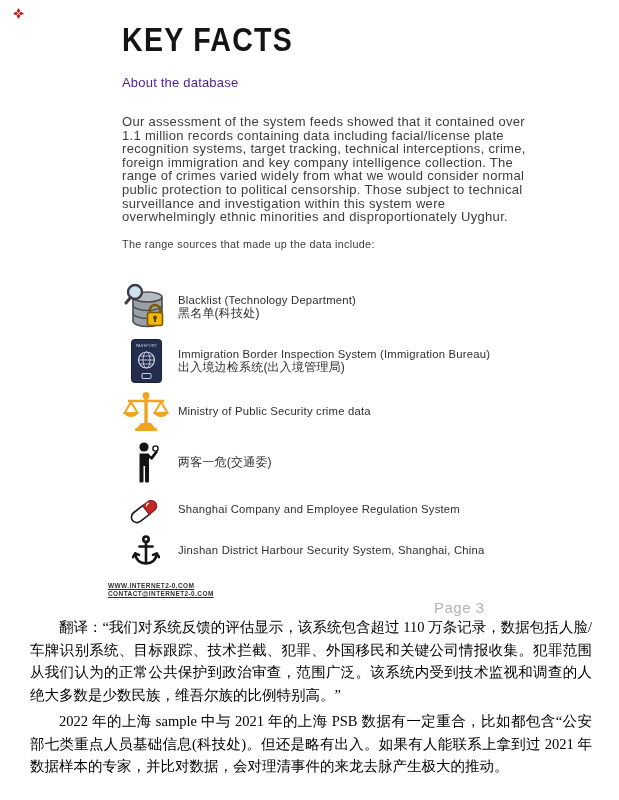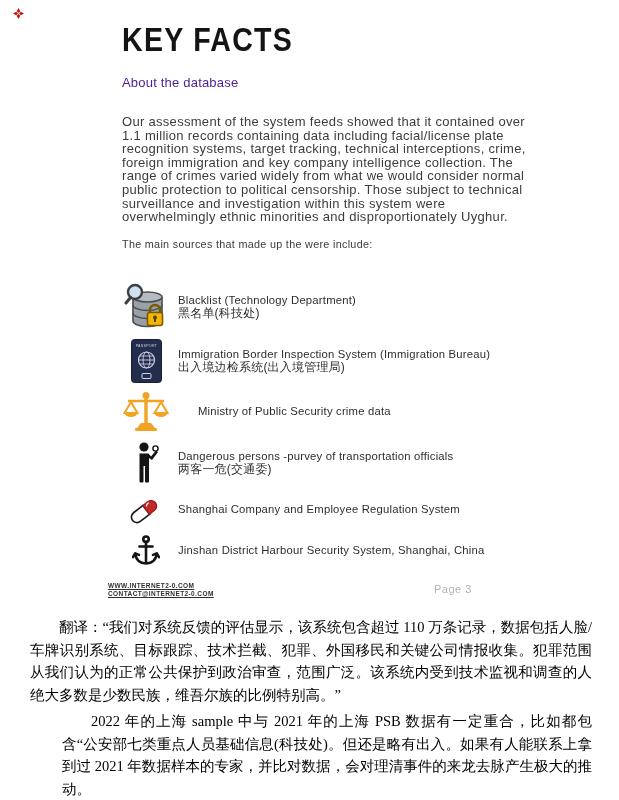--- a/index.html
+++ b/index.html
@@ -14,38 +14,38 @@
            color: #141414; letter-spacing: 1.5px; display: inline-block;
            transform: scaleX(0.84); transform-origin: 0 50%; white-space: nowrap; }
   .subtitle { font-size: 13px; color: #4c1d95; margin-top: 16px; letter-spacing: 0.2px; }
 
   .intro { margin-top: 25px; font-size: 13px; line-height: 13.6px; letter-spacing: 0.3px;
            color: #3c3c3c; width: 406px; }
   .sources-intro { margin-top: 14px; font-size: 10.8px; letter-spacing: 0.3px; color: #3c3c3c; }
 
   .source-list { margin-top: 31px; }
   .source-row { display: flex; align-items: center; }
-  .row-1 { height: 53px; } .row-2 { height: 54px; } .row-3 { height: 48px; gap: 20px; }
+  .row-1 { height: 53px; } .row-2 { height: 54px; } .row-3 { height: 48px; }
   .row-4 { height: 54px; } .row-5 { height: 40px; } .row-6 { height: 42px; }
   .icon-cell { width: 48px; min-width: 48px; display: flex; justify-content: center; align-items: center; }
   .source-text { margin-left: 8px; font-weight: 400; font-size: 11.3px; line-height: 13px;
                  color: #2e2e2e; letter-spacing: 0.2px; }
   .source-text .zh { font-size: 12px; }
 
   .footer-links { position: absolute; left: 108px; top: 582px; font-size: 6.5px; font-weight: 700;
                   line-height: 8px; color: #2f2f2f; letter-spacing: 0.4px; }
   .footer-links a { color: #2f2f2f; text-decoration: underline; display: block; cursor: pointer; }
-  .page-number { position: absolute; left: 418px; top: 583px; font-size: 11px; color: #b3b3b3;
+  .page-number { position: absolute; left: 418px; top: 599px; font-size: 15px; color: #b3b3b3;
                  letter-spacing: 0.5px; padding-left: 16px; }
 
   .translation { position: absolute; left: 30px; top: 616px; width: 562px;
                  font-family: "Liberation Serif", "DejaVu Serif", serif;
                  font-size: 14.5px; line-height: 22.5px; color: #000000; text-align: justify; }
   .translation p { text-indent: 2em; }
-  .translation p + p { margin-top: 4px; margin-left: 32px; }
+  .translation p + p { margin-top: 4px; }
 </style>
 </head>
 <body>
 
 <div class="corner-mark">
   <svg width="11" height="11" viewBox="0 0 11 11">
     <g fill="#cc1111">
       <path d="M5.5 0 L7.3 3.2 L5.5 5 L3.7 3.2 Z"></path>
       <path d="M5.5 11 L7.3 7.8 L5.5 6 L3.7 7.8 Z"></path>
       <path d="M0 5.5 L3.2 3.7 L5 5.5 L3.2 7.3 Z"></path>
@@ -55,21 +55,21 @@
 </div>
 
 <div class="doc">
   <div>
     <span class="title">KEY FACTS</span>
   </div>
   <div class="subtitle">About the database</div>
 
   <p class="intro">Our assessment of the system feeds showed that it contained over 1.1 million records containing data including facial/license plate recognition systems, target tracking, technical interceptions, crime, foreign immigration and key company intelligence collection. The range of crimes varied widely from what we would consider normal public protection to political censorship. Those subject to technical surveillance and investigation within this system were overwhelmingly ethnic minorities and disproportionately Uyghur.</p>
 
-  <p class="sources-intro">The main sources that made up the were include:</p>
+  <p class="sources-intro">The range sources that made up the data include:</p>
 
   <div class="source-list">
 
     <div class="source-row row-1">
       <div class="icon-cell">
         <svg width="44" height="48" viewBox="0 0 44 48">
           <g>
             <path d="M9 14 v24 c0 3.2 7 5.5 14.5 5.5 S38 41.2 38 38 V14" fill="#9aa0a6" stroke="#4a4d52" stroke-width="1.6"></path>
             <ellipse cx="23.5" cy="14" rx="14.5" ry="5" fill="#b7bcc2" stroke="#4a4d52" stroke-width="1.6"></ellipse>
             <path d="M9 22 c0 3.2 7 5.5 14.5 5.5 S38 25.2 38 22" fill="none" stroke="#4a4d52" stroke-width="1.4"></path>
@@ -135,21 +135,20 @@
           <g fill="#141414">
             <circle cx="11" cy="5" r="4.6"></circle>
             <path d="M6.5 11.5 h9 l2.5 3 5 -6 2 1.6 -6 8 -3 -2 v8 h-9.5 Z"></path>
             <circle cx="22.5" cy="6.5" r="2.6" fill="none" stroke="#141414" stroke-width="1.4"></circle>
             <rect x="6.5" y="23.5" width="4" height="17" rx="1"></rect>
             <rect x="12" y="23.5" width="4" height="17" rx="1"></rect>
           </g>
         </svg>
       </div>
       <div class="source-text">
-        <div>Dangerous persons -purvey of transportation officials</div>
         <div class="zh">两客一危(交通委)</div>
       </div>
     </div>
 
     <div class="source-row row-5">
       <div class="icon-cell">
         <svg width="34" height="30" viewBox="0 0 34 30">
           <g transform="rotate(-38 17 15)">
             <path d="M5 9.5 h12 v11 H5 a5.5 5.5 0 0 1 0 -11 Z" transform="translate(0.5 0)" fill="#ffffff" stroke="#1a1a1a" stroke-width="1.6"></path>
             <path d="M17 9.5 h6.5 a5.5 5.5 0 0 1 0 11 H17 Z" fill="#c62828" stroke="#8f1c1c" stroke-width="1.2"></path>

